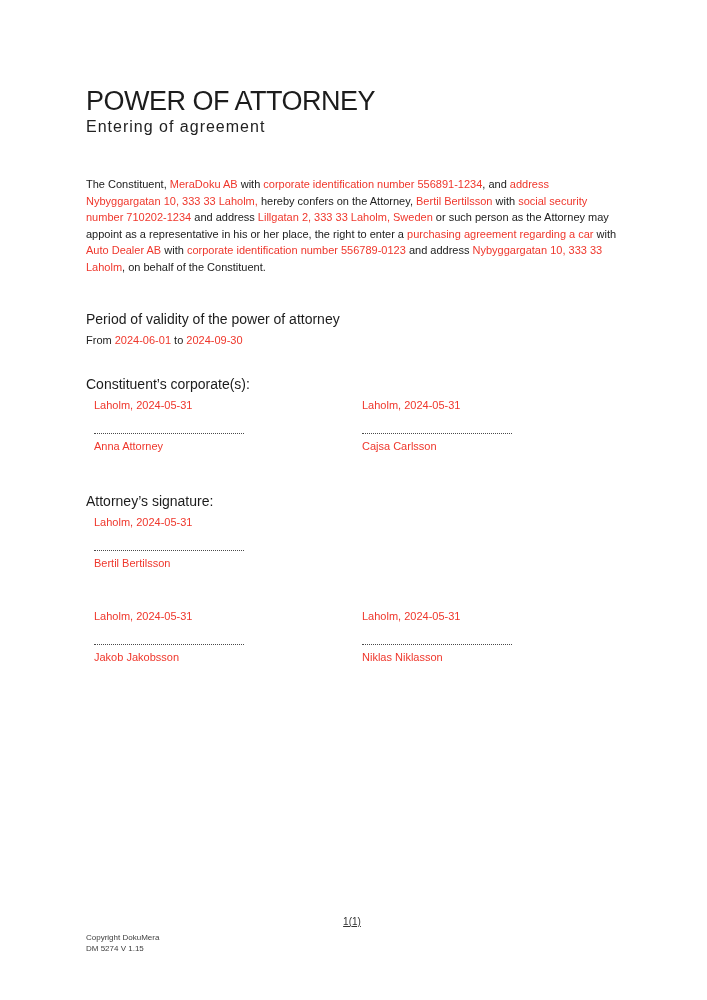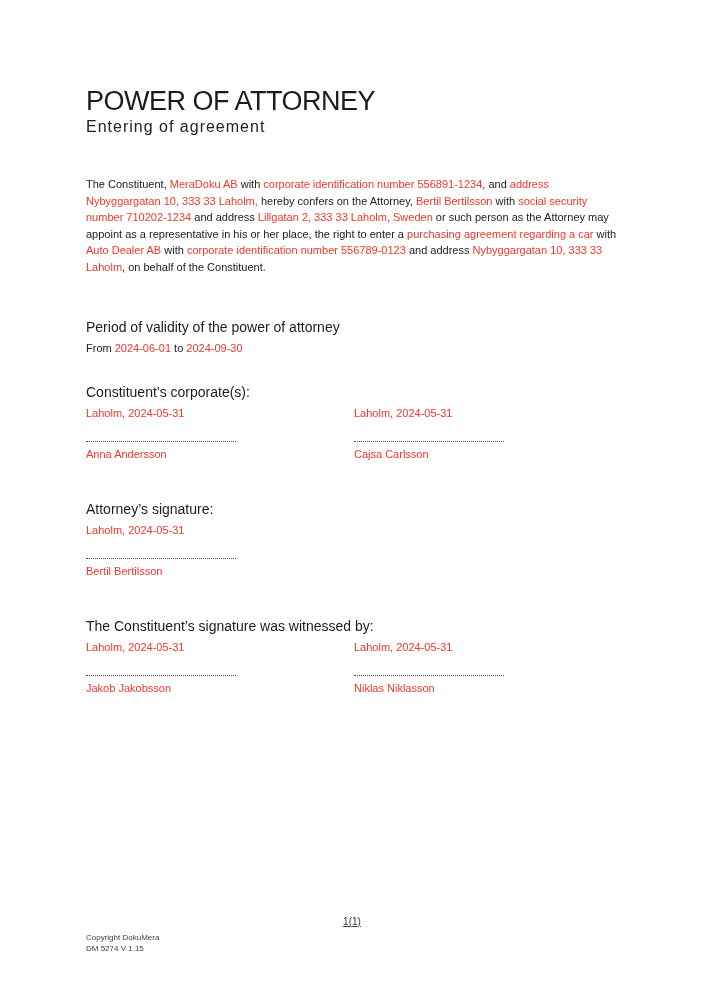--- a/index.html
+++ b/index.html
@@ -34,28 +34,28 @@
     width: 536px;
     font-size: 11px;
     line-height: 16.6px;
     color: var(--ink);
   }
   .red { color: var(--accent); }
   h2 {
     font-size: 14px;
     font-weight: 400;
     color: #1c1c1c;
-    margin: 8px 0 7px 0;
+    margin: 0 0 7px 0;
     white-space: nowrap;
   }
   .validity { top: 311px; width: 536px; }
   .validity .runs { font-size: 11px; }
   .sig-section { width: 536px; }
   .sig-grid { display: flex; }
-  .sig-block { width: 286px; }
+  .sig-block { width: 286px; margin-left: 8px; }
   .place-date { font-size: 11px; white-space: nowrap; }
   .dotline {
     width: 150px;
     height: 0;
     margin-top: 22px;
     border-bottom: 1.6px dotted #4a4a4a;
   }
   .signer { font-size: 11px; margin-top: 6px; white-space: nowrap; }
   .page-number {
     position: absolute;
@@ -87,21 +87,21 @@
     <h2>Period of validity of the power of attorney</h2>
     <div class="runs"><span>From </span><span class="red">2024-06-01</span><span> to </span><span class="red">2024-09-30</span></div>
   </div>
 
   <div class="abs sig-section" style="top:376px">
     <h2>Constituent’s corporate(s):</h2>
     <div class="sig-grid">
       <div class="sig-block">
         <div class="place-date red">Laholm, 2024-05-31</div>
         <div class="dotline"></div>
-        <div class="signer red">Anna Andersson</div>
+        <div class="signer red">Anna Attorney</div>
       </div>
       <div class="sig-block">
         <div class="place-date red">Laholm, 2024-05-31</div>
         <div class="dotline"></div>
         <div class="signer red">Cajsa Carlsson</div>
       </div>
     </div>
   </div>
 
   <div class="abs sig-section" style="top:493px">
@@ -109,21 +109,20 @@
     <div class="sig-grid">
       <div class="sig-block">
         <div class="place-date red">Laholm, 2024-05-31</div>
         <div class="dotline"></div>
         <div class="signer red">Bertil Bertilsson</div>
       </div>
     </div>
   </div>
 
   <div class="abs sig-section" style="top:610px">
-    <h2>The Constituent’s signature was witnessed by:</h2>
     <div class="sig-grid">
       <div class="sig-block">
         <div class="place-date red">Laholm, 2024-05-31</div>
         <div class="dotline"></div>
         <div class="signer red">Jakob Jakobsson</div>
       </div>
       <div class="sig-block">
         <div class="place-date red">Laholm, 2024-05-31</div>
         <div class="dotline"></div>
         <div class="signer red">Niklas Niklasson</div>

